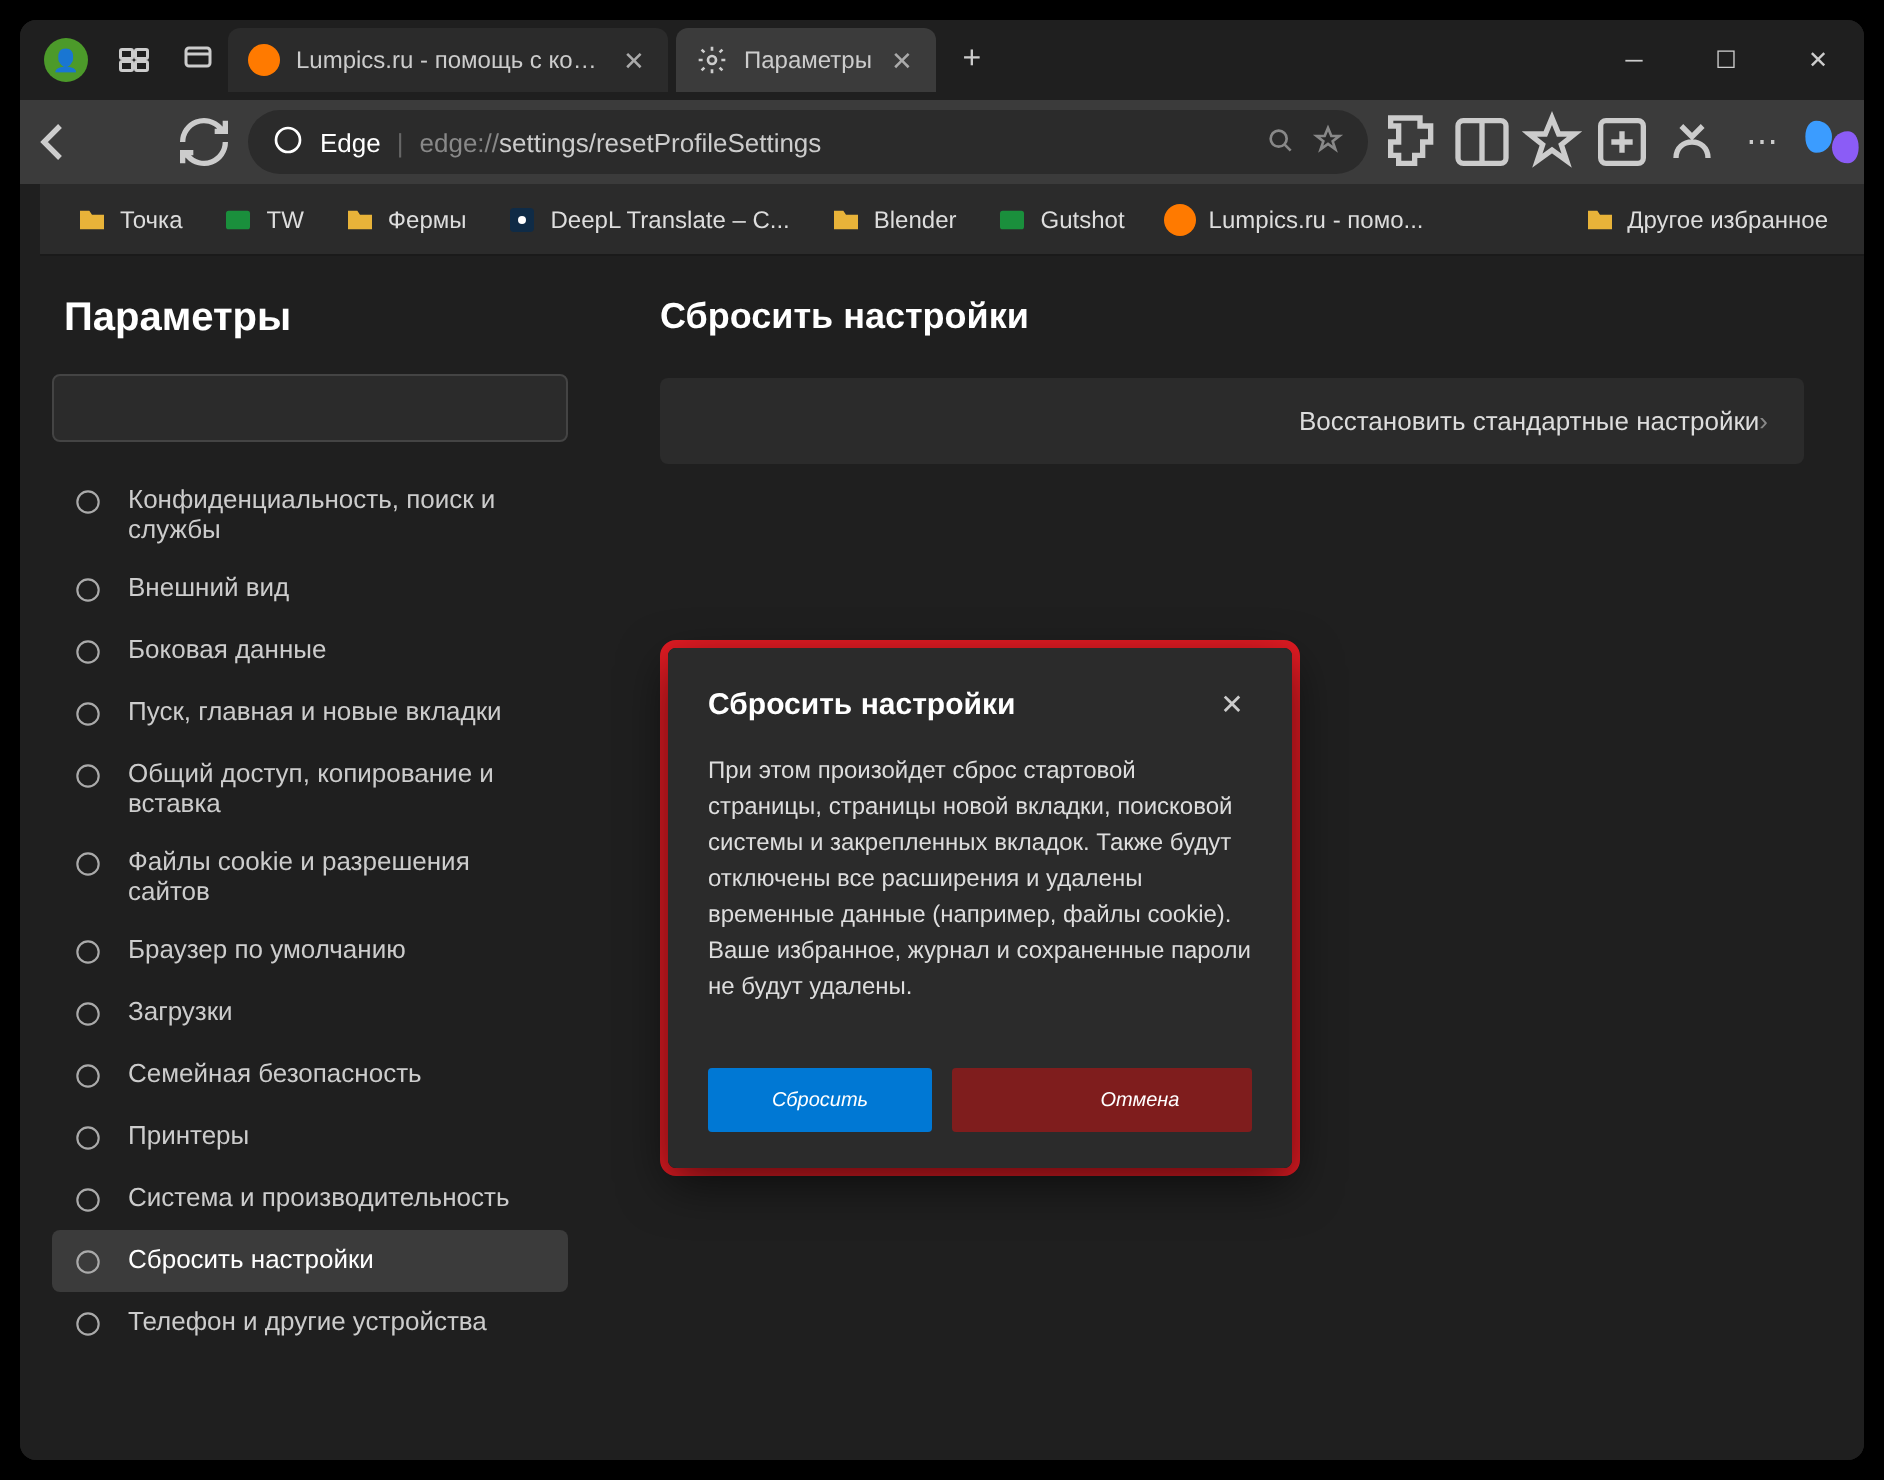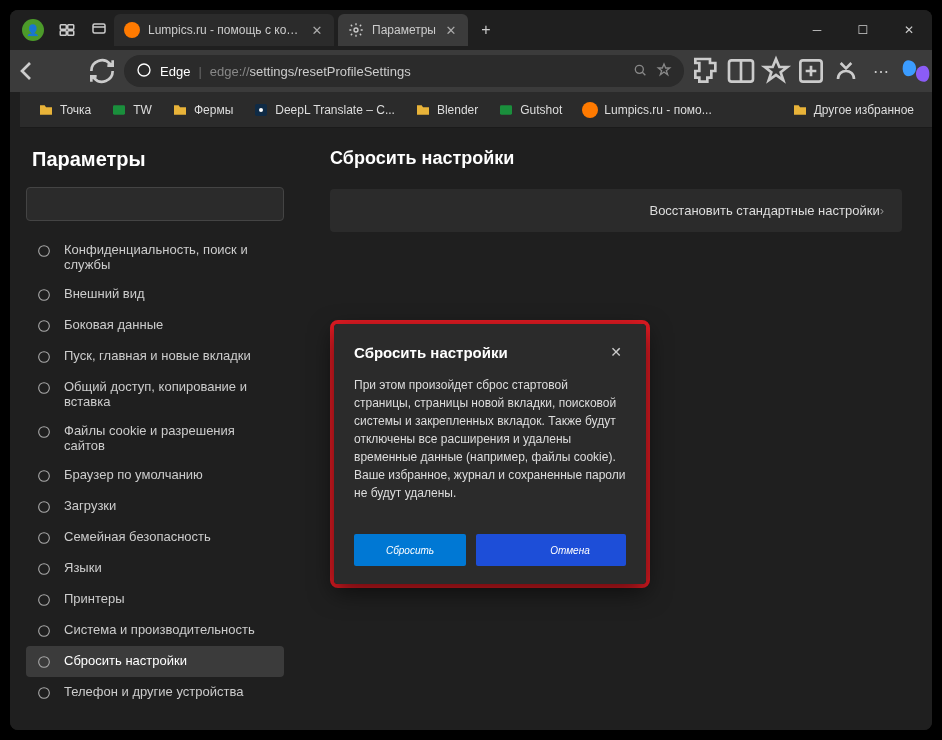--- a/index.html
+++ b/index.html
@@ -46,21 +46,21 @@
 .chev { color:#888; }
 .dialog-wrap { position:absolute; top:320px; left:330px; width:320px; border:4px solid #e31b23; border-radius:8px; }
 .dialog { background:#2b2b2b; border-radius:4px; padding:18px 20px 18px 20px; box-shadow: 0 8px 24px rgba(0,0,0,0.6); }
 .dialog-header { display:flex; align-items:center; justify-content:space-between; margin-bottom:14px; }
 .dialog-header h3 { color:#fff; font-size:15px; font-weight:600; }
 .dialog-close { color:#ccc; font-size:14px; cursor:pointer; width:20px; height:20px; display:flex; align-items:center; justify-content:center; }
 .dialog-body { color:#ddd; font-size:12px; line-height:1.5; margin-bottom:32px; }
 .dialog-buttons { display:flex; gap:10px; }
 .dialog-btn { flex:1; height:32px; border:none; font-size:10px; cursor:pointer; border-radius:2px;font-style:italic; }
 .btn-primary { background:#0078d4; color:#fff; }
-.btn-secondary { background:#1d4ed8; color:#fff;padding-left:38px; }
+.btn-secondary { background:#7f1d1d; color:#fff;padding-left:38px; }
 svg { width:100%; height:100%; }
 .folder-yellow { fill:#e8b339; }
 .folder-green { fill:#1a8f3c; }
 .lumpics { width:16px; height:16px; border-radius:50%; background:#ff7a00; }
 </style>
 </head>
 <body>
 
 <div class="window">
 
@@ -320,28 +320,20 @@
               </svg>
             </span>
             <span>Семейная безопасность</span>
           </div>
           <div class="nav-item">
             <span class="nav-icon">
               <svg viewBox="0 0 24 24" fill="none" stroke="currentColor" stroke-width="1.6">
                 <circle cx="12" cy="12" r="8"></circle>
               </svg>
             </span>
-            <span>Языки</span>
-          </div>
-          <div class="nav-item">
-            <span class="nav-icon">
-              <svg viewBox="0 0 24 24" fill="none" stroke="currentColor" stroke-width="1.6">
-                <circle cx="12" cy="12" r="8"></circle>
-              </svg>
-            </span>
             <span>Принтеры</span>
           </div>
           <div class="nav-item">
             <span class="nav-icon">
               <svg viewBox="0 0 24 24" fill="none" stroke="currentColor" stroke-width="1.6">
                 <circle cx="12" cy="12" r="8"></circle>
               </svg>
             </span>
             <span>Система и производительность</span>
           </div>

